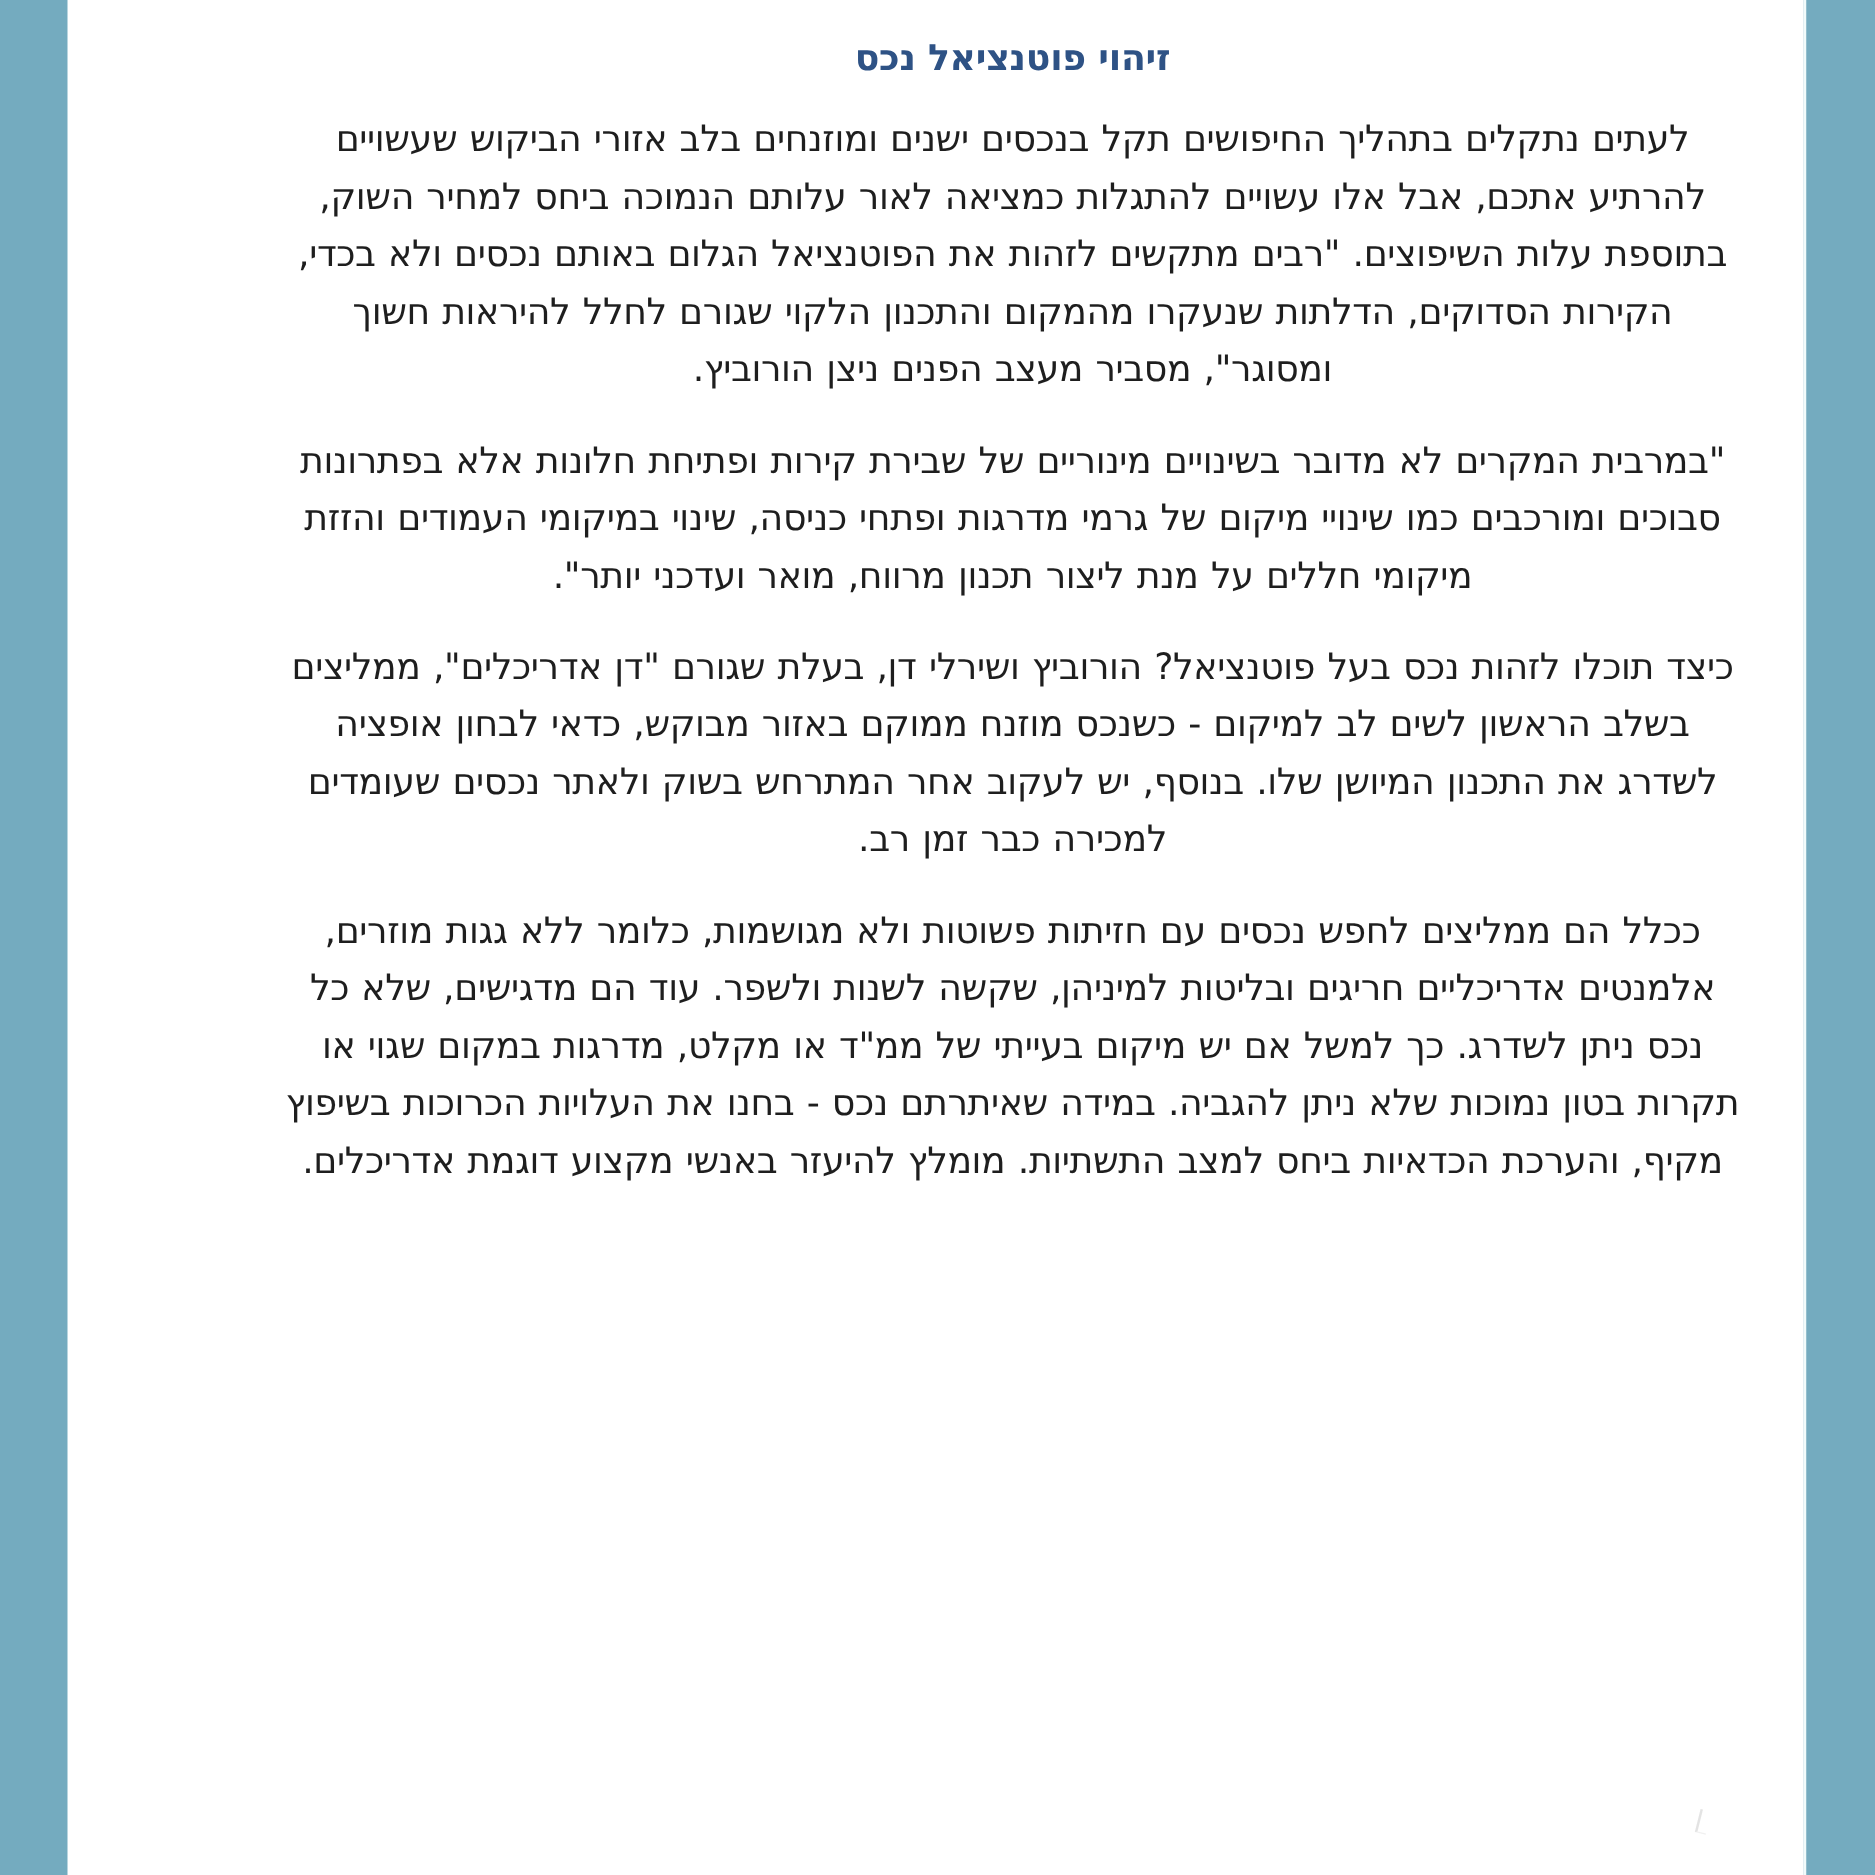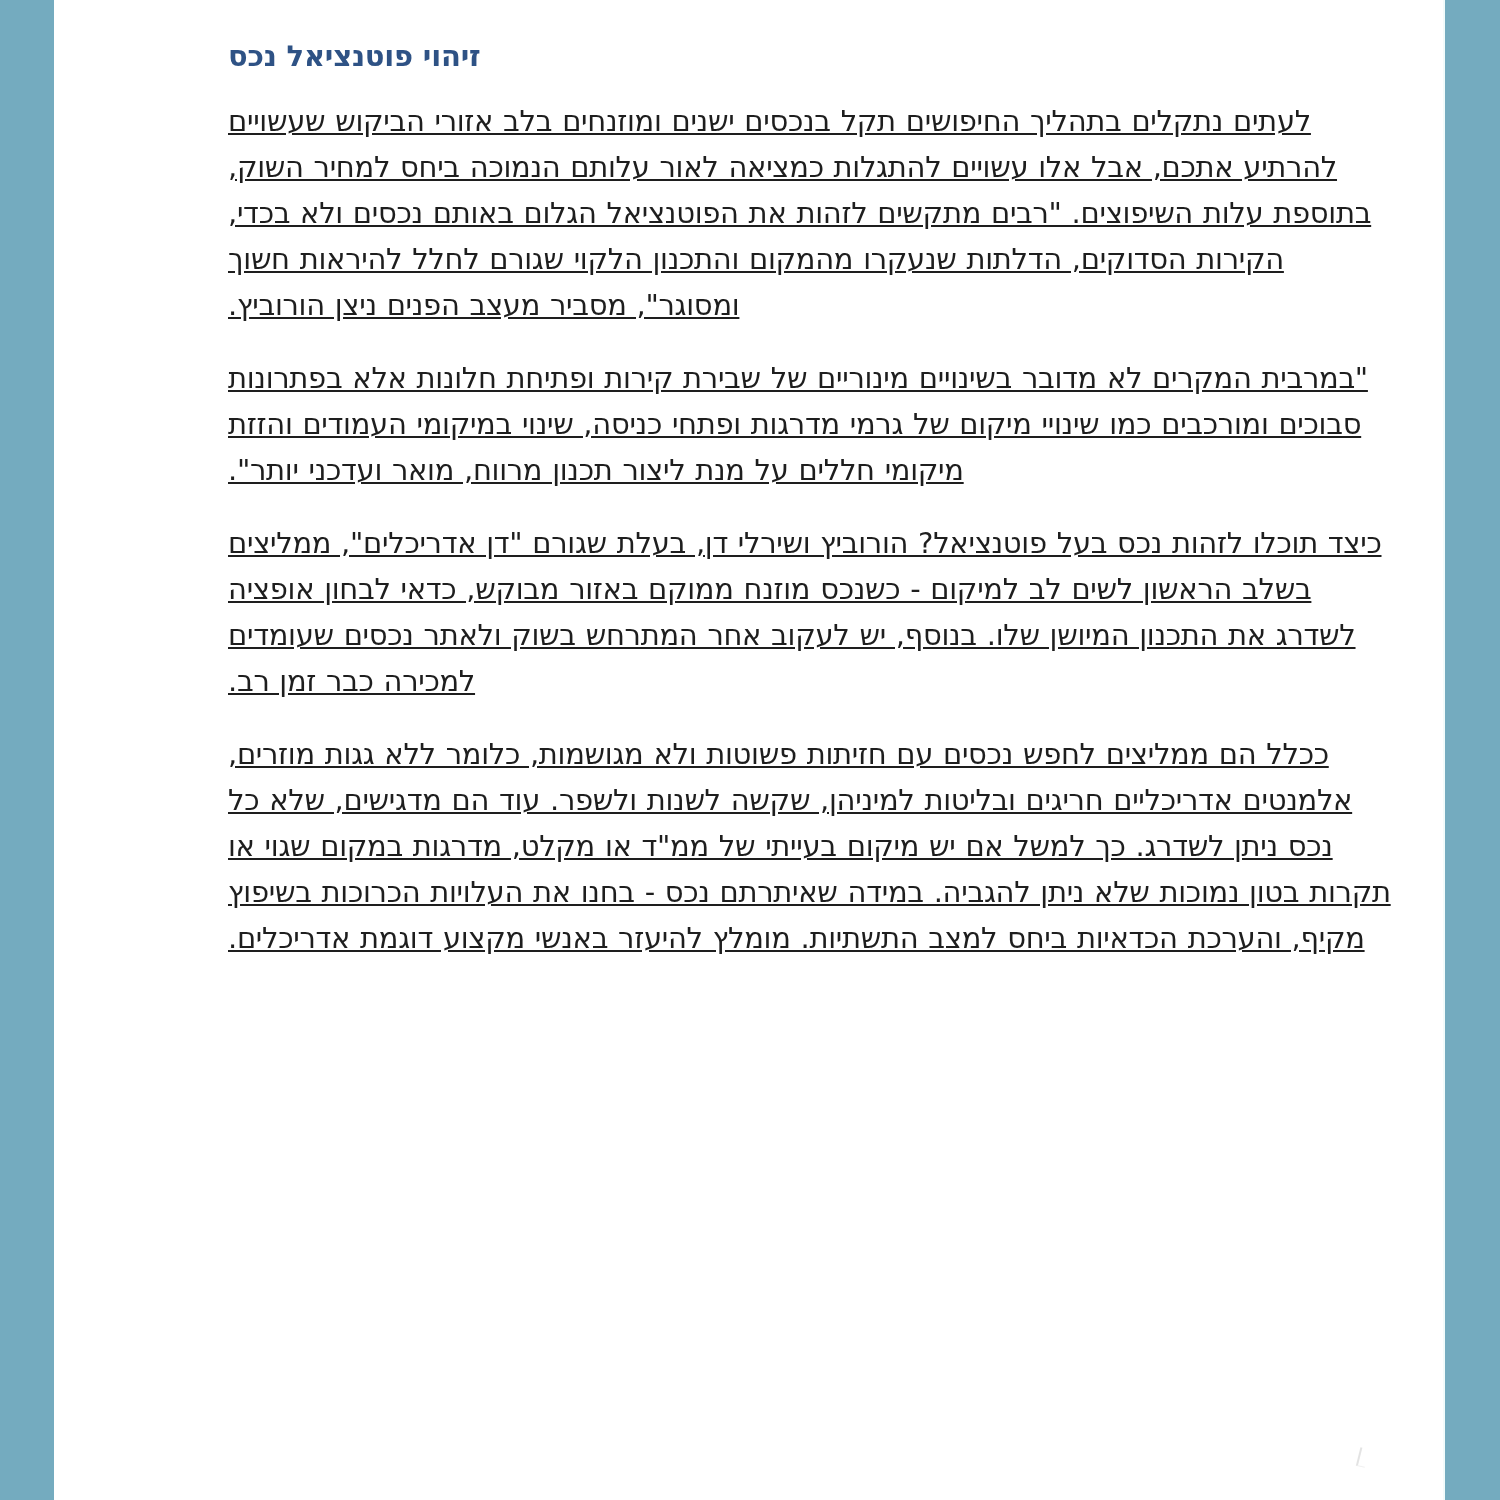--- a/index.html
+++ b/index.html
@@ -18,42 +18,41 @@
   .side-bar {
     position: absolute;
     top: 0;
     bottom: 0;
     background: var(--sidebar-teal, #74abbf);
   }
   .side-bar-left  { left: 0;  width: 54px; }
   .side-bar-right { right: 0; width: 55px; border-left: 2px solid #f2fbfb; }
   .page-content {
     position: absolute;
-    top: 38px;
+    top: 28px;
     right: 108px;
     left: 228px;
     direction: rtl;
-    text-align: left;
+    text-align: center;
     unicode-bidi: embed;
   }
   .doc-heading {
     margin: 0 0 24px 0;
     font-size: 29px;
     line-height: 36px;
     font-weight: bold;
     color: var(--heading-blue, #2e5285);
     letter-spacing: -0.2px;
   }
   .doc-paragraph {
     margin: 0 0 27px 0;
     font-size: 29px;
     line-height: 46px;
     letter-spacing: -0.3px;
     word-spacing: 1px;
-    text-decoration: underline;
   }
   .scan-artifact {
     position: absolute;
     left: 1358px;
     top: 1448px;
     width: 7px;
     height: 18px;
     border-left: 2px solid #c9c9c9;
     border-bottom: 1px solid #e3e3e3;
     transform: rotate(14deg);

